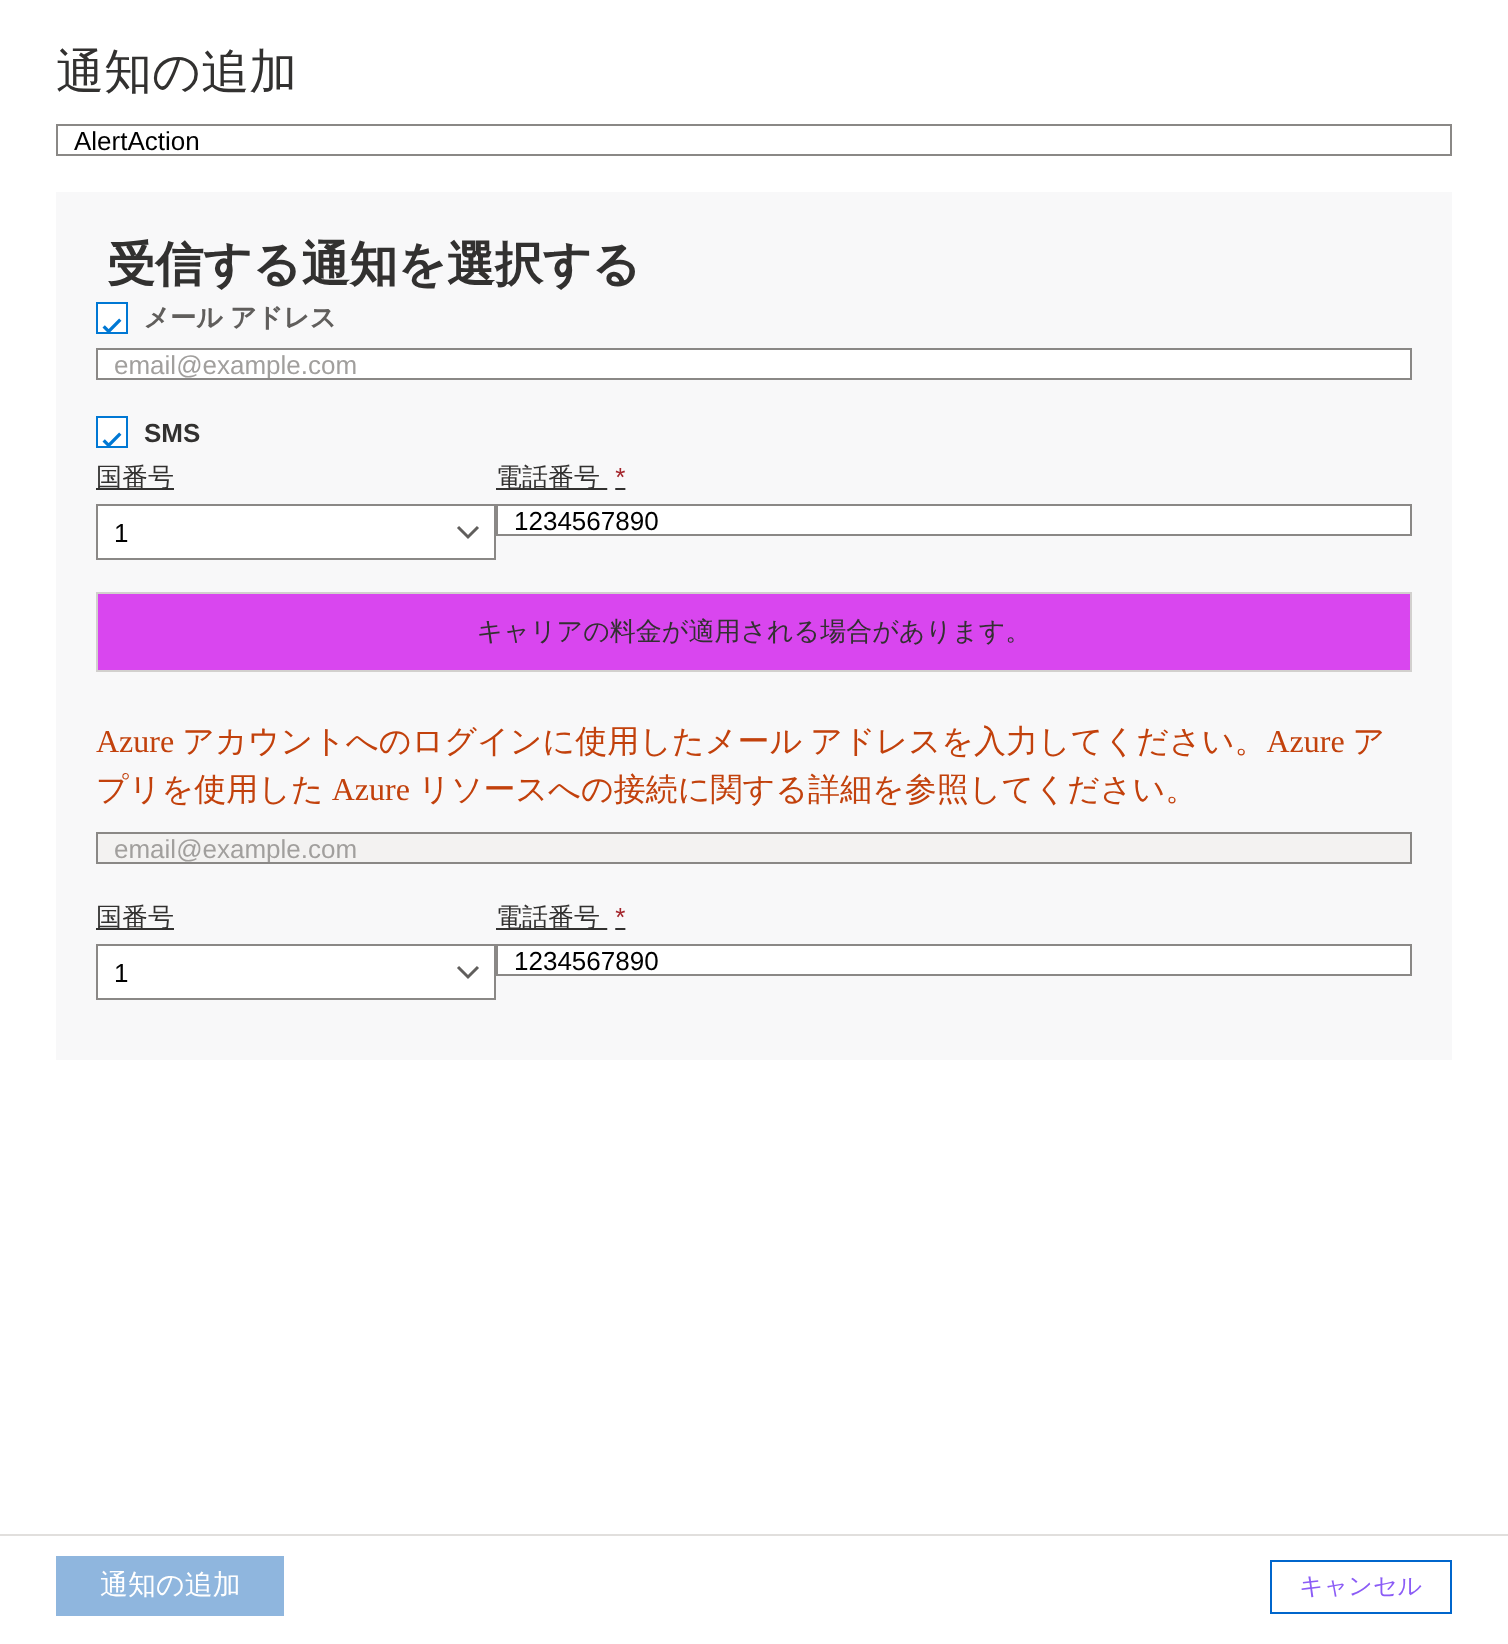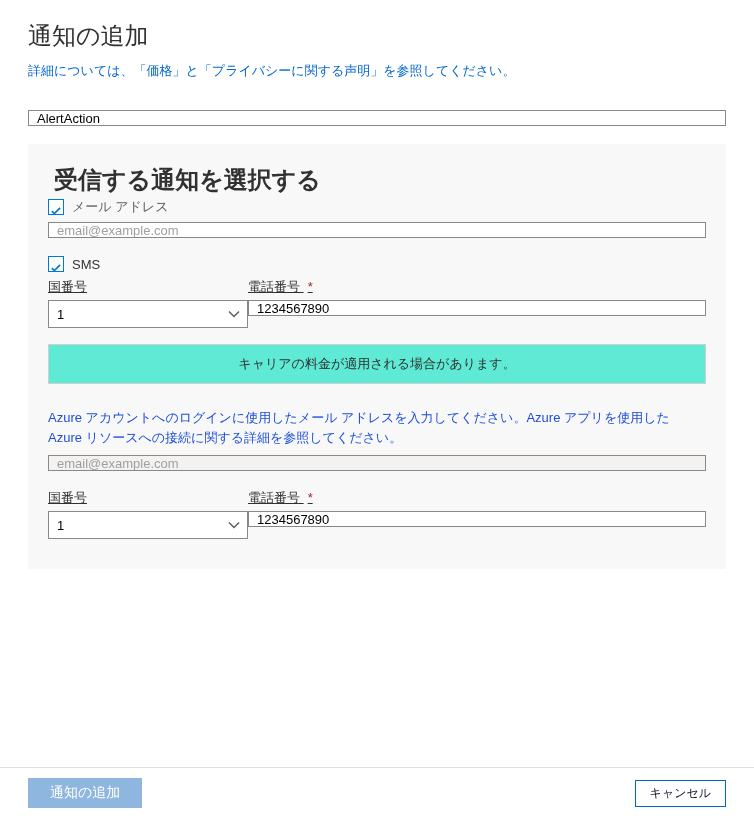--- a/index.html
+++ b/index.html
@@ -102,20 +102,21 @@
       height: 8px;
     }
     .checkmark path {
       stroke: #0078d4;
       stroke-width: 2;
       fill: none;
     }
     .checkbox-label {
       font-size: 13px;
       color: #323130;
+      font-weight: bold;
     }
     .checkbox-label.muted {
       color: #605e5c;
     }
     .phone-row {
       display: flex;
       gap: 0;
       margin-bottom: 16px;
       text-decoration: underline;
     }
@@ -144,33 +145,34 @@
       right: 8px;
       top: 50%;
       transform: translateY(-50%);
       pointer-events: none;
     }
     .chevron svg {
       width: 12px;
       height: 8px;
     }
     .info-banner {
-      background: #5eead4;
+      background: #d946ef;
       border: 1px solid #d2d0ce;
       padding: 10px;
       text-align: center;
       font-size: 13px;
       color: #323130;
       margin-bottom: 24px;
     }
     .push-help {
-      color: #1d4ed8;
-      font-size: 13px;
+      color: #c2410c;
+      font-size: 16px;
       line-height: 1.5;
       margin-bottom: 8px;
+      font-family: Liberation Serif, serif;
     }
     .section-block {
       margin-bottom: 18px;
     }
     .footer {
       position: absolute;
       bottom: 0;
       left: 0;
       right: 0;
       border-top: 1px solid #e1dfdd;
@@ -184,34 +186,33 @@
       background: #8fb6de;
       color: #ffffff;
       border: none;
       padding: 6px 22px;
       font-size: 14px;
       cursor: pointer;
       font-family: inherit;
     }
     .btn-secondary {
       background: #ffffff;
-      color: #0f172a;
+      color: #8b5cf6;
       border: 1px solid #0066cc;
       padding: 4px 14px;
       font-size: 12px;
       cursor: pointer;
       font-family: inherit;
     }
   </style>
 </head>
 <body>
 
 <div class="page">
   <h1 class="page-title">通知の追加</h1>
-  <a class="help-link">詳細については、「価格」と「プライバシーに関する声明」を参照してください。</a>
 
   <div class="field-group">
     <input type="text" class="text-input" value="AlertAction" style="">
   </div>
 
   <div class="notification-panel">
     <h2 class="panel-title">受信する通知を選択する</h2>
 
     <div class="section-block">
       <div class="checkbox-row">

